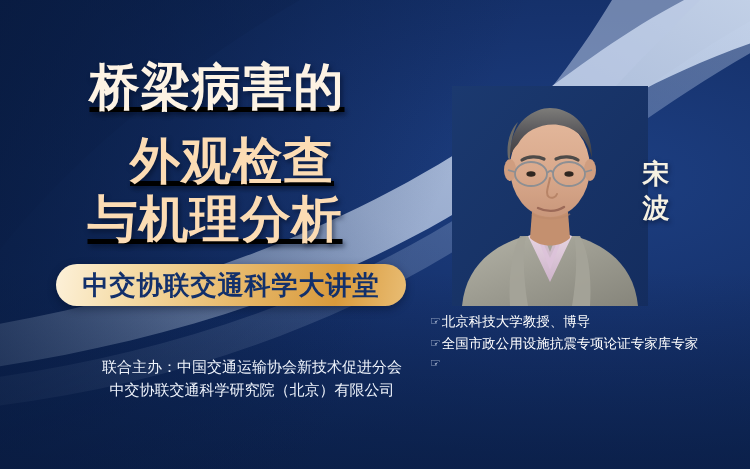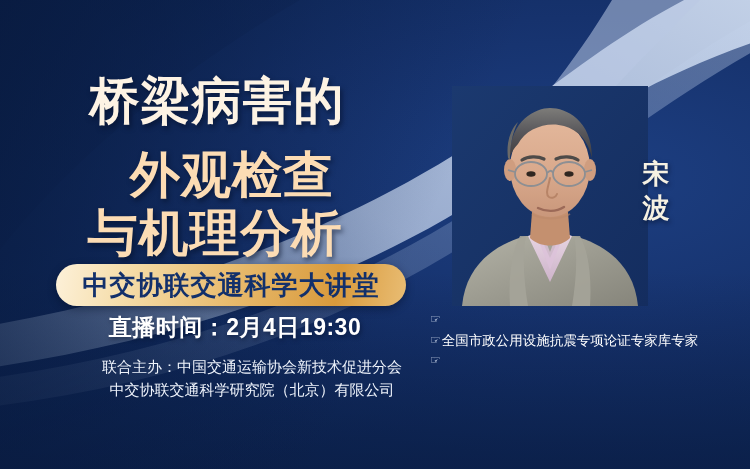--- a/index.html
+++ b/index.html
@@ -33,23 +33,24 @@
   
   .portrait{
     position:absolute;
     left:452px;top:86px;width:196px;height:220px;
     overflow:hidden;
   }
   .portrait svg{display:block;width:196px;height:220px;}
 
   
   .title-block{
-    position:absolute;left:0;top:76px;width:440px;
+    position:absolute;left:0;top:62px;width:440px;
     text-align:center;
     line-height:1.0;
+    text-decoration:underline;
   }
   .title-line{
     display:block;
     font-size:50px;
     font-weight:bold;
     letter-spacing:1px;
     white-space:nowrap;
     text-shadow:2px 3px 5px rgba(3,12,34,.55);
   }
   .title-line.l1{color:#fdf3e4;margin-left:-6px;}
@@ -230,35 +231,35 @@
   <div class="title-block">
     <span class="title-line l1">桥梁病害的</span>
     <span class="title-line l2">外观检查</span>
     <span class="title-line l3">与机理分析</span>
   </div>
 
   <div class="pill">
     <span class="pill-text">中交协联交通科学大讲堂</span>
   </div>
 
-  <div class="broadcast">直播时间：2月4日19:30</div>
 
   <div class="organizers">
     <span class="org-line l1">联合主办：中国交通运输协会新技术促进分会</span>
     <span class="org-line l2">中交协联交通科学研究院（北京）有限公司</span>
   </div>
 
   <div class="speaker-name">
     <span>宋</span>
     <span>波</span>
   </div>
 
   <div class="credentials">
     <div class="cred">
       <span class="cred-icon">☞</span>
+      <span>北京科技大学教授、博导</span>
     </div>
     <div class="cred">
       <span class="cred-icon">☞</span>
       <span>全国市政公用设施抗震专项论证专家库专家</span>
     </div>
     <div class="cred">
       <span class="cred-icon">☞</span>
     </div>
   </div>
 

